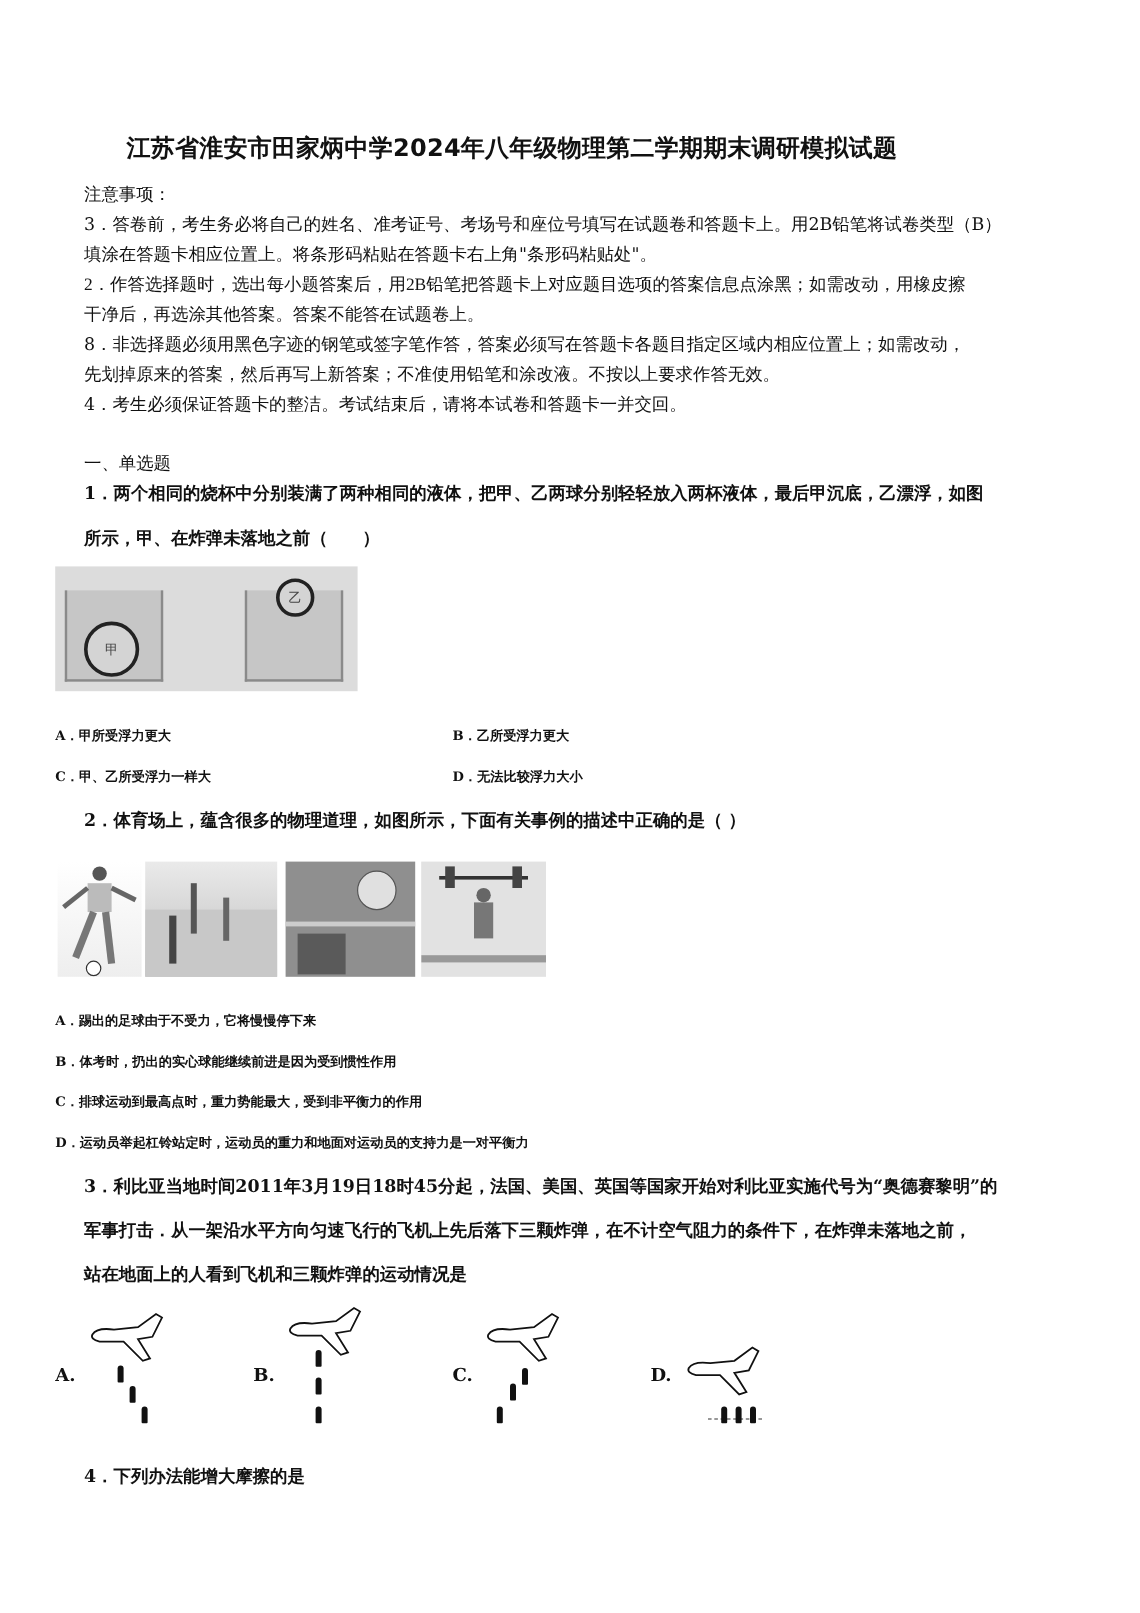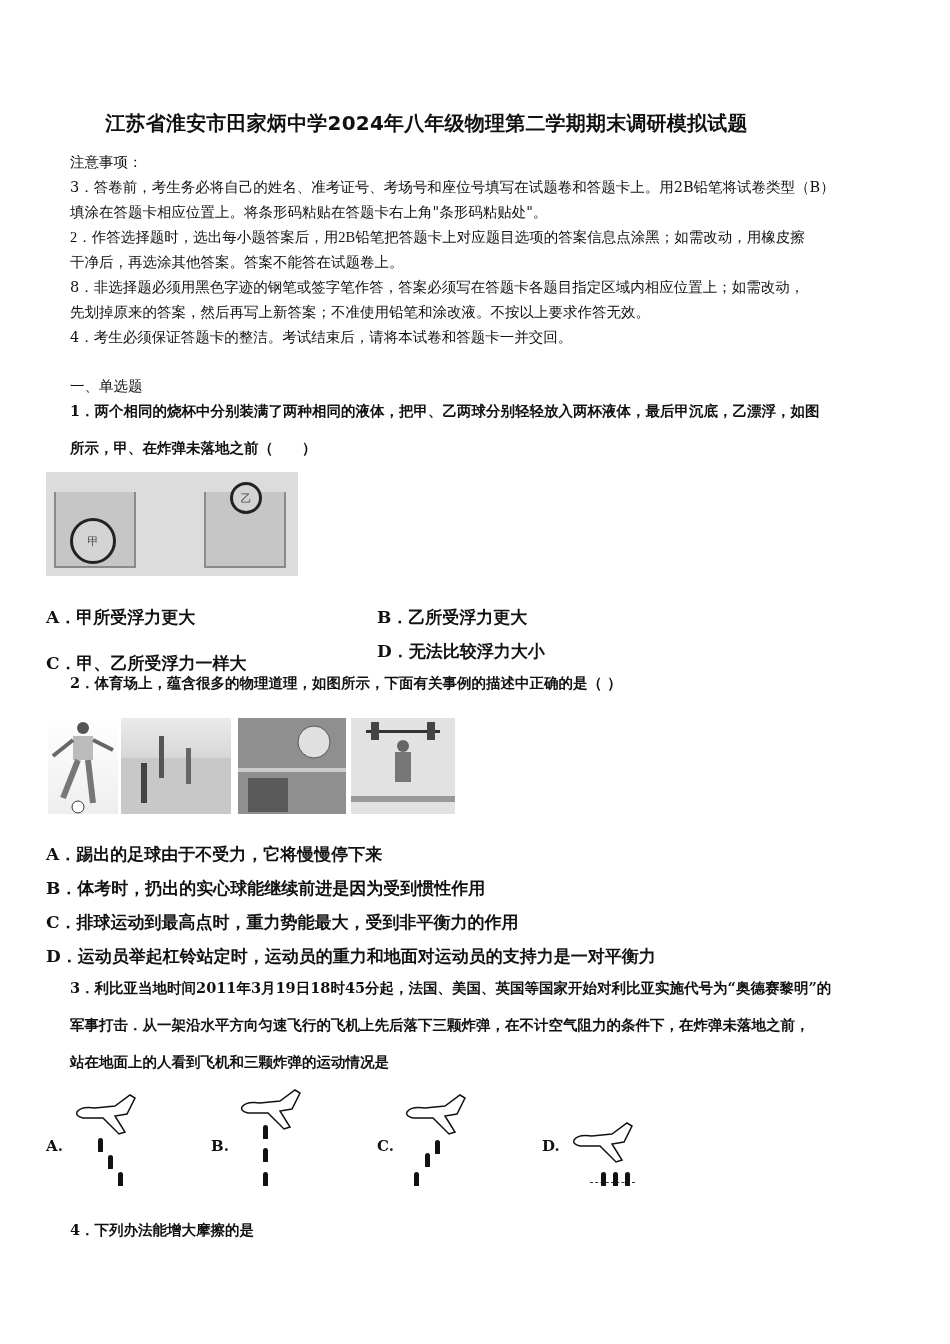--- a/index.html
+++ b/index.html
@@ -3,21 +3,21 @@
 <meta charset="utf-8">
 <style>
   html, body { margin:0; padding:0; background:#ffffff; }
   body { width:950px; height:1344px; position:relative; overflow:hidden;
          font-family:"DejaVu Serif", "Liberation Serif", serif; color:#111; }
   .abs { position:absolute; }
   .title { left:0; width:853px; top:110px; text-align:center; font-family:"DejaVu Sans","Liberation Sans",sans-serif;
            font-weight:bold; font-size:20px; letter-spacing:0.2px; }
   .line { left:34px; font-size:14.5px; white-space:nowrap; font-weight:bold;margin-left:36px; }
   .notice { font-weight:normal; font-size:14.5px; }
-  .opt { font-size:17px; font-weight:bold; white-space:nowrap; }
+  .opt { font-size:11px; font-weight:bold; white-space:nowrap; }
   .fig { background:#dcdcdc; }
   .beaker { position:absolute; border:2px solid #8a8a8a; border-top:none; background:#c6c6c6; }
   .ball { position:absolute; border:3px solid #222; border-radius:50%; background:#d4d4d4;
           font-size:11px; display:flex; align-items:center; justify-content:center; color:#444; }
   .photo { position:absolute; top:718px; height:96px; }
   .plane-label { font-size:15px; font-weight:bold; }
   .bomb { position:absolute; width:5px; height:14px; background:#111; border-radius:3px 3px 1px 1px; }
 </style>
 </head>
 <body>
@@ -44,21 +44,21 @@
     <span>甲</span>
   </div>
   <div class="beaker" style="left:158px; top:20px; width:78px; height:74px;"></div>
   <div class="ball" style="left:184px; top:10px; width:26px; height:26px;">
     <span>乙</span>
   </div>
 </div>
 
 <div class="abs opt" style="left:46px; top:606px;">A．甲所受浮力更大</div>
 <div class="abs opt" style="left:377px; top:606px;">B．乙所受浮力更大</div>
-<div class="abs opt" style="left:46px; top:640px;margin-top:12px;">C．甲、乙所受浮力一样大</div>
+<div class="abs opt" style="left:46px; top:640px;">C．甲、乙所受浮力一样大</div>
 <div class="abs opt" style="left:377px; top:640px;">D．无法比较浮力大小</div>
 
 <div class="abs line" style="top:674px;">2．体育场上，蕴含很多的物理道理，如图所示，下面有关事例的描述中正确的是（ ）</div>
 
 <div class="photo" style="left:48px; width:70px; background:linear-gradient(#fff,#eee);">
   <svg width="70" height="96" viewBox="0 0 70 96">
       <circle cx="35" cy="10" r="6" fill="#555"></circle>
       <rect x="25" y="18" width="20" height="24" fill="#bbb"></rect>
       <line x1="25" y1="22" x2="5" y2="38" stroke="#666" stroke-width="4"></line>
       <line x1="45" y1="22" x2="65" y2="32" stroke="#666" stroke-width="4"></line>

